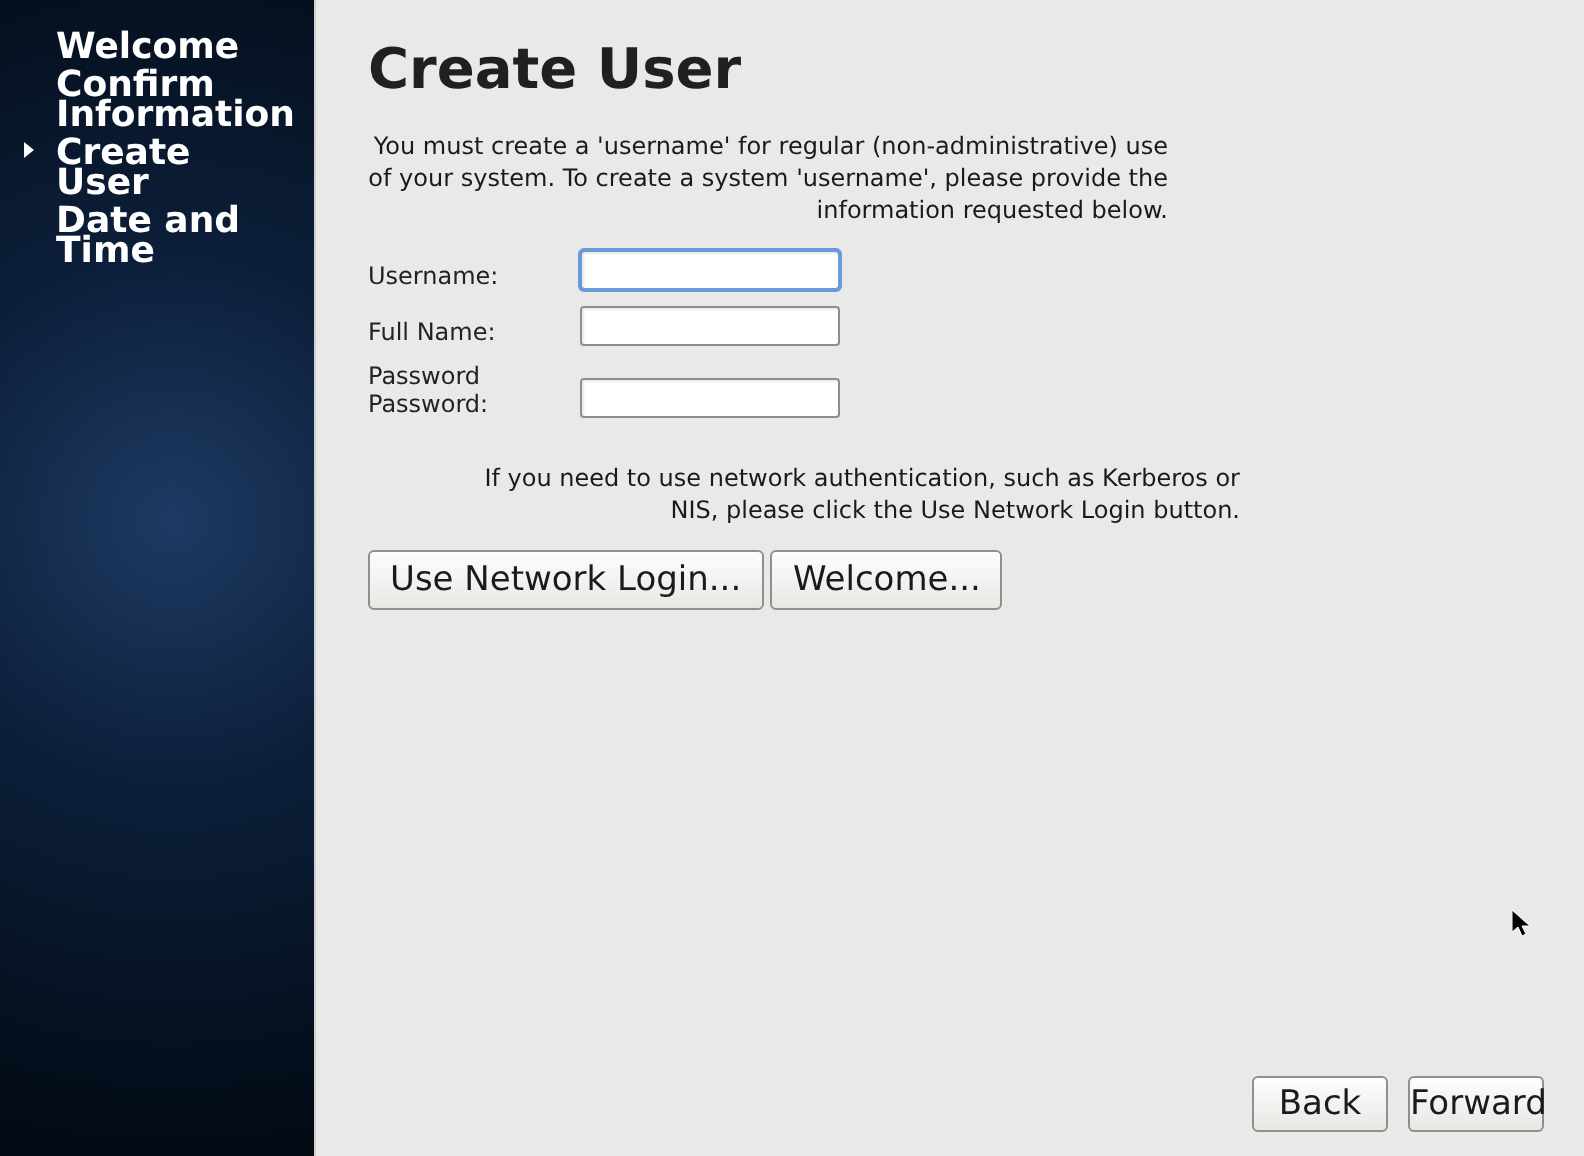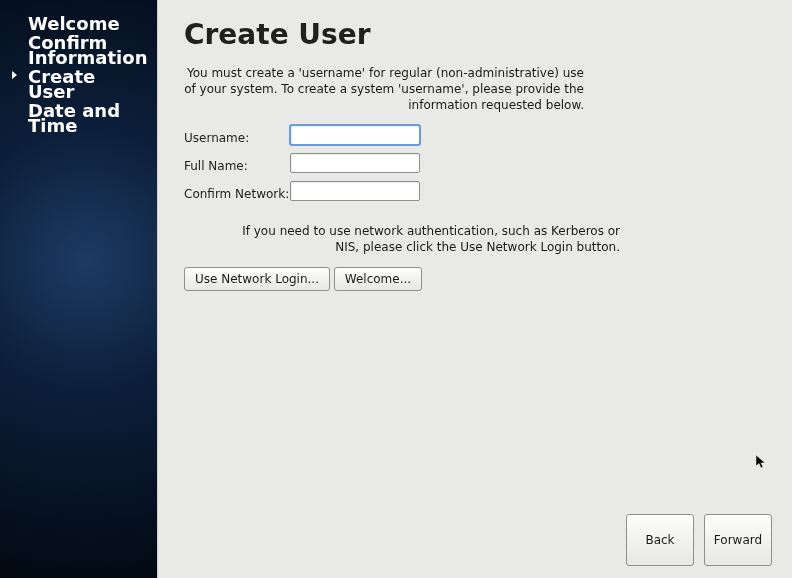--- a/index.html
+++ b/index.html
@@ -92,37 +92,37 @@
     outline: 2px solid #6a9bd8;
     outline-offset: -1px;
     border-color: #4e7fb8;
   }
   .btn {
     display: inline-block;
     border: 1px solid #8f8f8f;
     background: linear-gradient(#fdfdfc, #e7e7e4);
     border-radius: 3px;
     padding: 4px 10px;
-    font-size: 12px;
+    font-size: 17px;
     color: #1a1a1a;
     cursor: pointer;
     box-shadow: 0 1px 0 rgba(255,255,255,0.5) inset;
   }
   .section-gap { margin-top: 22px; margin-left: 36px; }
   .footer {
     position: absolute;
     right: 20px;
     bottom: 12px;
     display: flex;
     gap: 10px;
   }
   .footer .btn {
     width: 66px;
     text-align: center;
-    padding: 18px 0;
+    padding: 3px 0;
   }
   .cursor {
     position: absolute;
     left: 598px;
     top: 455px;
     width: 10px;
     height: 14px;
     pointer-events: none;
   }
   .cursor svg { display:block; }
@@ -162,21 +162,21 @@
         <input class="txt focused" type="text" value="" style="">
       </div>
 
       <div class="row">
         <span class="lbl">Full Name:</span>
         <input class="txt" type="text" value="" style="">
       </div>
 
 
       <div class="row">
-        <span class="lbl">Confirm Network:</span>
+        <span class="lbl">Password Password:</span>
         <input class="txt" type="password" value="" style="">
       </div>
 
     </div>
 
     <div class="p section-gap">If you need to use network authentication, such as Kerberos or NIS, please click the Use Network Login button.</div>
 
     <span class="btn">Use Network Login...</span>
 
 

